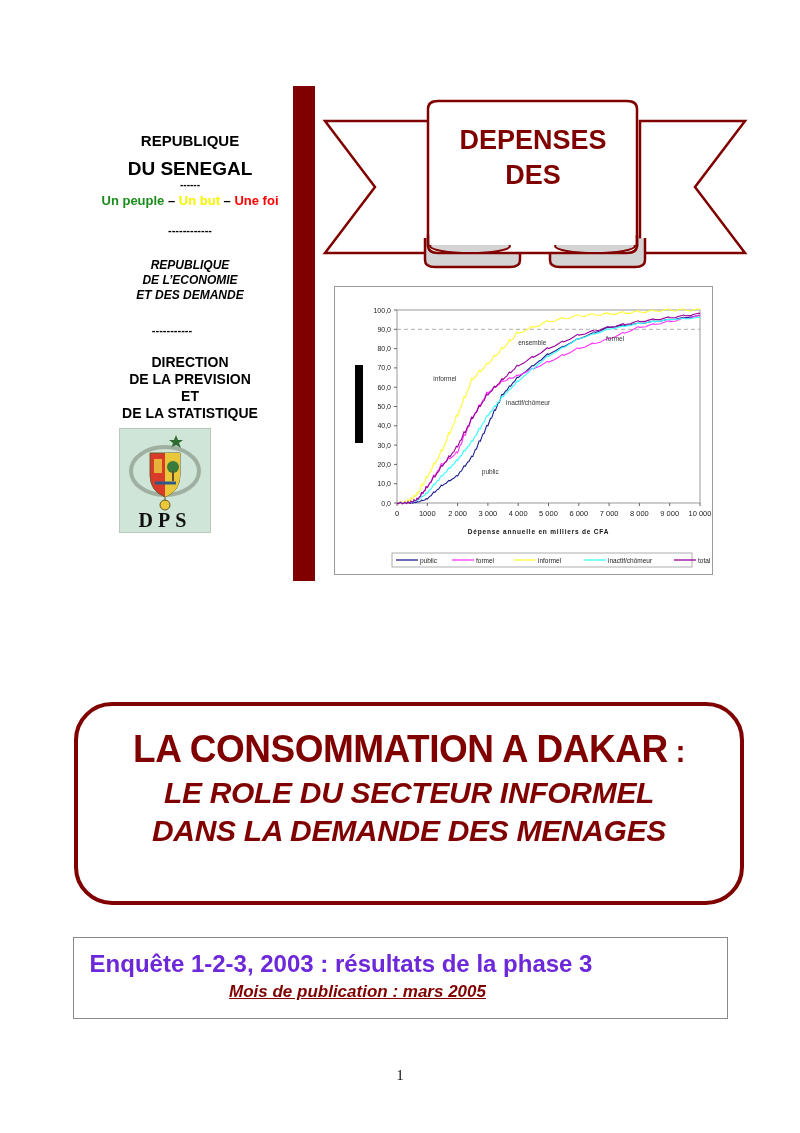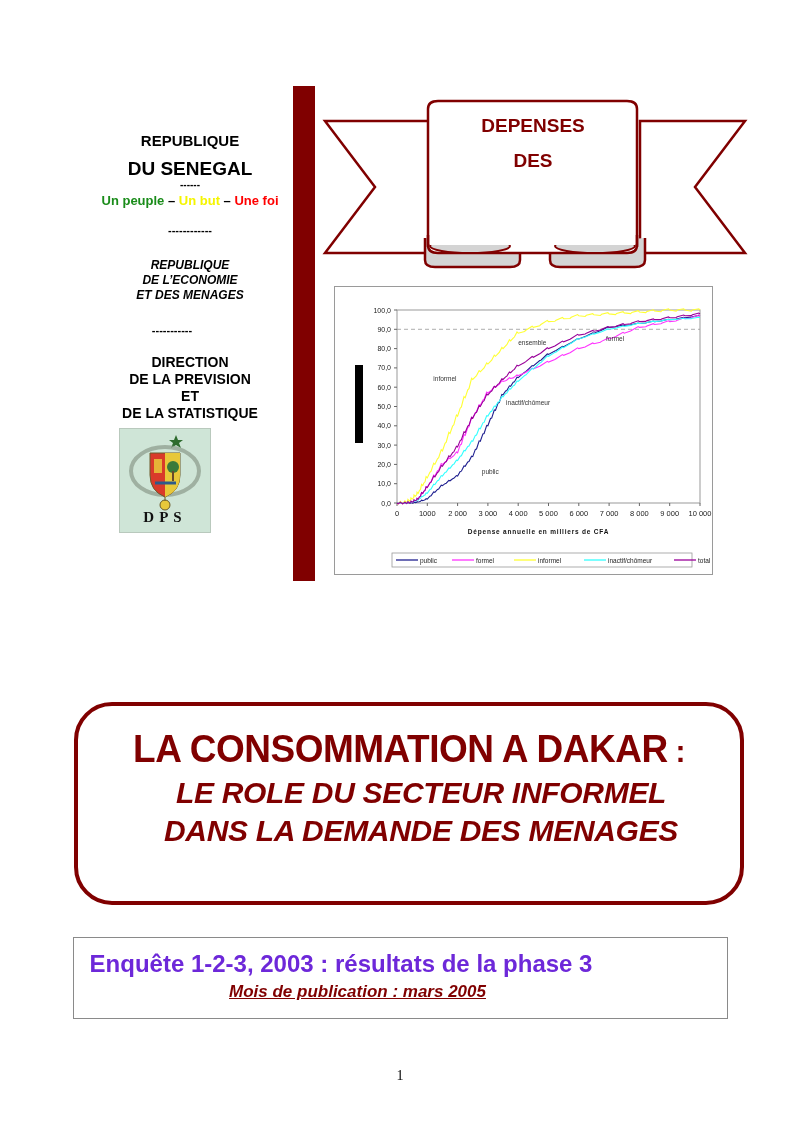--- a/index.html
+++ b/index.html
@@ -2,27 +2,27 @@
 <html><head>
 <meta charset="utf-8">
 <style>
   html, body { margin:0; padding:0; background:#ffffff; }
   body { width:800px; height:1133px; position:relative; overflow:hidden; font-family:"Liberation Sans", sans-serif; }
   .abs { position:absolute; }
   .left-col { left:90px; width:200px; text-align:center; color:#000; }
   .bold { font-weight:bold;margin-top:28px; }
   #vbar { left:293px; top:86px; width:22px; height:495px; background:#800000; }
   #banner { left:320px; top:95px; width:430px; height:180px; }
-  #banner-text { left:428px; top:108px; width:210px; text-align:center; color:#800000; font-weight:bold; font-size:19px; line-height:35px; }
+  #banner-text { left:428px; top:123px; width:210px; text-align:center; color:#800000; font-weight:bold; font-size:27px; line-height:35px; }
   #chart-frame { left:334px; top:286px; width:379px; height:289px; border:1px solid #9a9a9a; box-sizing:border-box; background:#fff; }
   #chart-svg { left:334px; top:286px; }
   #black-bar { left:355px; top:365px; width:8px; height:78px; background:#000; }
   #title-box { left:74px; top:702px; width:670px; height:203px; border:4px solid #800000; border-radius:38px; box-sizing:border-box; }
   .t1 { left:74px; top:728px; width:670px; text-align:center; color:#800000; font-weight:bold; font-size:37px; letter-spacing:-0.5px; transform:scaleY(1.05); }
-  .t2 { left:74px; width:670px; text-align:center; color:#800000; font-weight:bold; font-style:italic; font-size:30px; letter-spacing:-0.3px;padding-left:12px; }
+  .t2 { left:74px; width:670px; text-align:center; color:#800000; font-weight:bold; font-style:italic; font-size:30px; letter-spacing:-0.3px; }
   #sub-box { left:73px; top:937px; width:655px; height:82px; border:1px solid #8a8a8a; box-sizing:border-box; }
   #survey { left:73px; top:950px; width:536px; text-align:center; color:#6d28d9; font-weight:bold; font-size:24px; }
   #pubdate { left:73px; top:982px; width:569px; text-align:center; color:#800000; font-weight:bold; font-style:italic; font-size:17px; }
   #pubdate span { text-decoration:underline; }
   #page-num { left:390px; top:1068px; width:20px; text-align:center; font-family:"Liberation Serif", serif; font-size:14px; color:#000; }
   #logo { left:119px; top:428px; width:92px; height:105px; background:#cfe5d7; border:1px solid #b9c9bd; box-sizing:border-box; }
 </style>
 </head>
 <body>
 
@@ -30,21 +30,21 @@
 <div class="abs left-col bold" style="top:130px;font-size:19px;">DU SENEGAL</div>
 <div class="abs left-col bold" style="top:152px;font-size:10px;line-height:10px;">------</div>
 <div class="abs bold" style="left:80px;width:220px;text-align:center;top:165px;font-size:13px;">
   <span style="color:#1a8c1a">Un peuple</span><span style="color:#000"> – </span><span style="color:#f5f500">Un but</span><span style="color:#000"> – </span><span style="color:#ff0000">Une foi</span>
 </div>
 <div class="abs left-col bold" style="top:197px;font-size:11px;line-height:11px;">------------</div>
 
 <div class="abs left-col bold" style="top:230px;font-size:12px;font-style:italic;line-height:15px;">
   <div>REPUBLIQUE</div>
   <div>DE L’ECONOMIE</div>
-  <div>ET DES MENAGES</div>
+  <div>ET DES DEMANDE</div>
 </div>
 <div class="abs left-col bold" style="left:72px;top:297px;font-size:11px;line-height:11px;">-----------</div>
 
 <div class="abs left-col bold" style="top:326px;font-size:14px;line-height:17px;">
   <div>DIRECTION</div>
   <div>DE LA PREVISION</div>
   <div>ET</div>
   <div>DE LA STATISTIQUE</div>
 </div>
 
@@ -54,21 +54,21 @@
     <ellipse cx="45" cy="42" rx="34" ry="24" fill="none" stroke="#8a9a8a" stroke-width="4" opacity="0.7"></ellipse>
     <path d="M30,24 L60,24 L60,46 Q60,62 45,68 Q30,62 30,46 Z" fill="#d93a2a" stroke="#6a5a2a" stroke-width="1"></path>
     <path d="M45,24 L60,24 L60,46 Q60,62 45,68 Z" fill="#e8c83a"></path>
     <circle cx="53" cy="38" r="6" fill="#3a7a3a"></circle>
     <rect x="52" y="42" width="2" height="10" fill="#6a4a2a"></rect>
     <path d="M34,30 L42,30 L42,44 L34,44 Z" fill="#e8c83a" opacity="0.85"></path>
     <path d="M35,54 L56,54" stroke="#2e5a8a" stroke-width="3"></path>
     <circle cx="45" cy="76" r="5" fill="#e8c83a" stroke="#6a5a2a"></circle>
     <line x1="45" y1="68" x2="45" y2="72" stroke="#6a5a2a"></line>
   </svg>
-  <div style="position:absolute;left:0;top:80px;width:90px;text-align:center;font-family:'Liberation Serif', serif;font-weight:bold;font-size:15px;letter-spacing:5px;color:#111">DPS</div>
+  <div style="position:absolute;left:0;top:80px;width:90px;text-align:center;font-family:'Liberation Serif', serif;font-weight:bold;font-size:20px;letter-spacing:5px;color:#111">DPS</div>
 </div>
 
 <div class="abs" id="vbar"></div>
 
 <svg class="abs" id="banner" viewBox="0 0 430 180">
 
   <polygon points="5,26 110,26 110,158 5,158 55,92" fill="#fff" stroke="#800000" stroke-width="2.5"></polygon>
   <polygon points="425,26 320,26 320,158 425,158 375,92" fill="#fff" stroke="#800000" stroke-width="2.5"></polygon>
 
   <path d="M105,143 L105,165 Q105,172 115,172 L190,172 Q200,172 200,165 L200,150" fill="#d4d4d4" stroke="#800000" stroke-width="2.5"></path>

